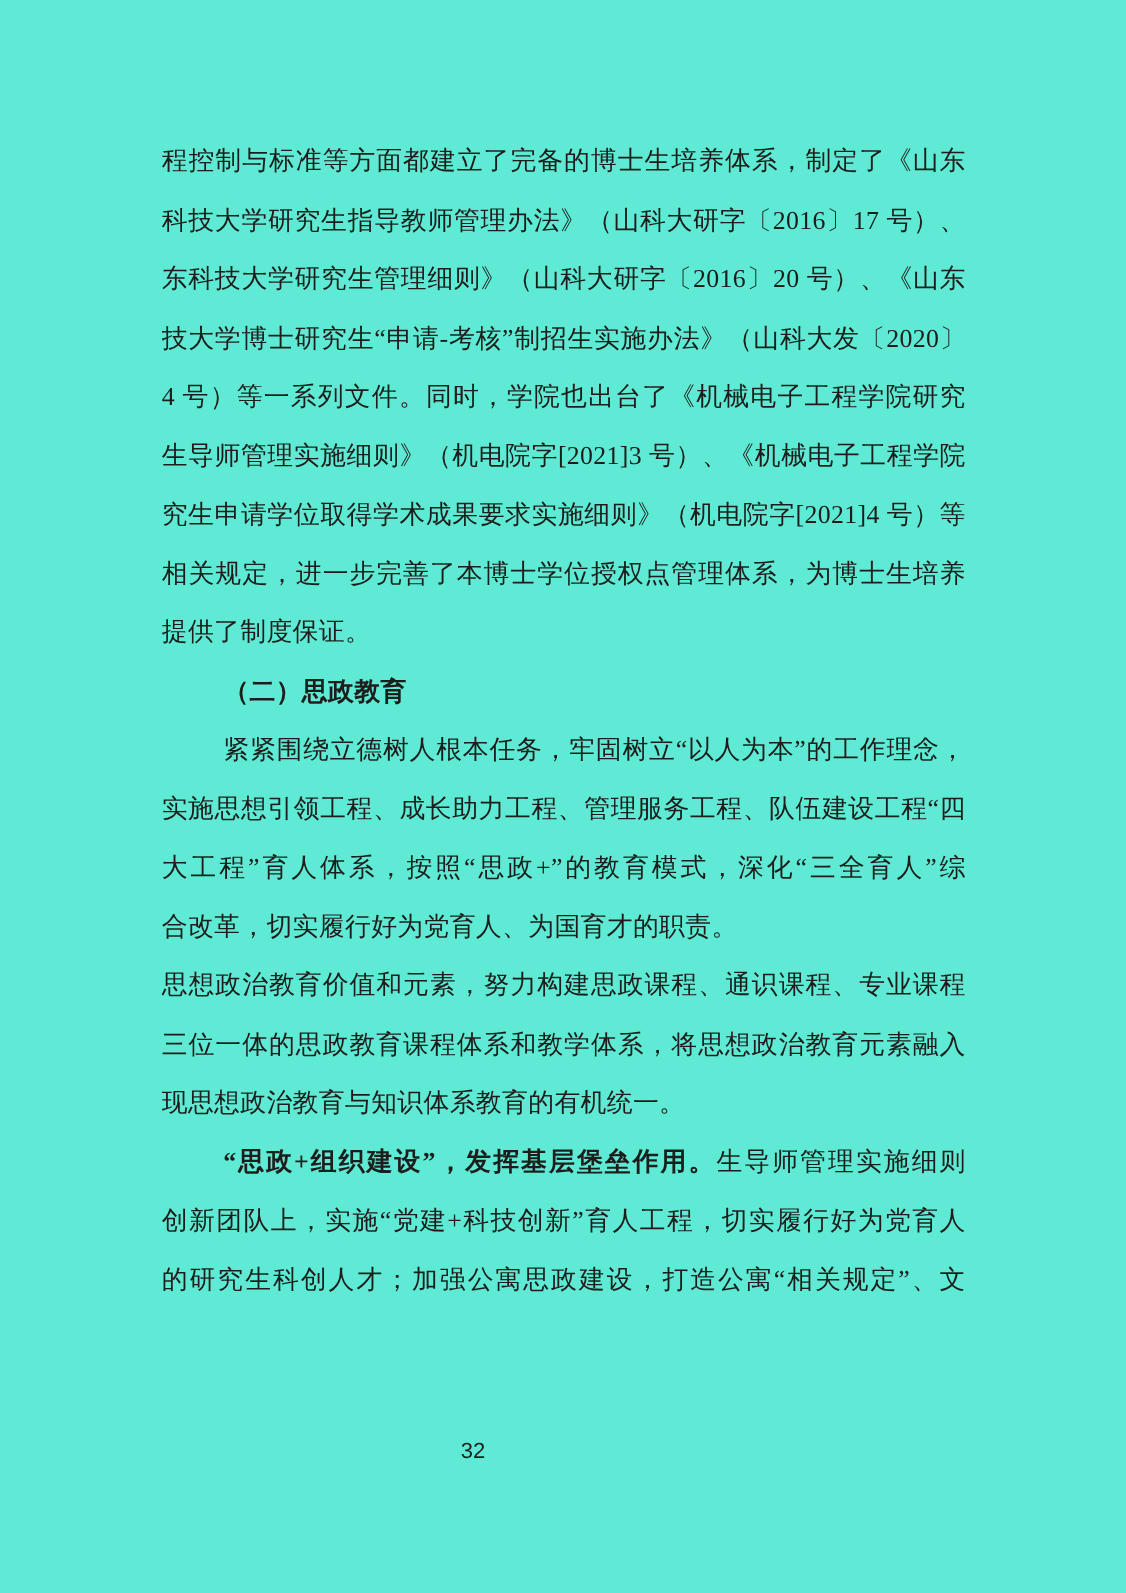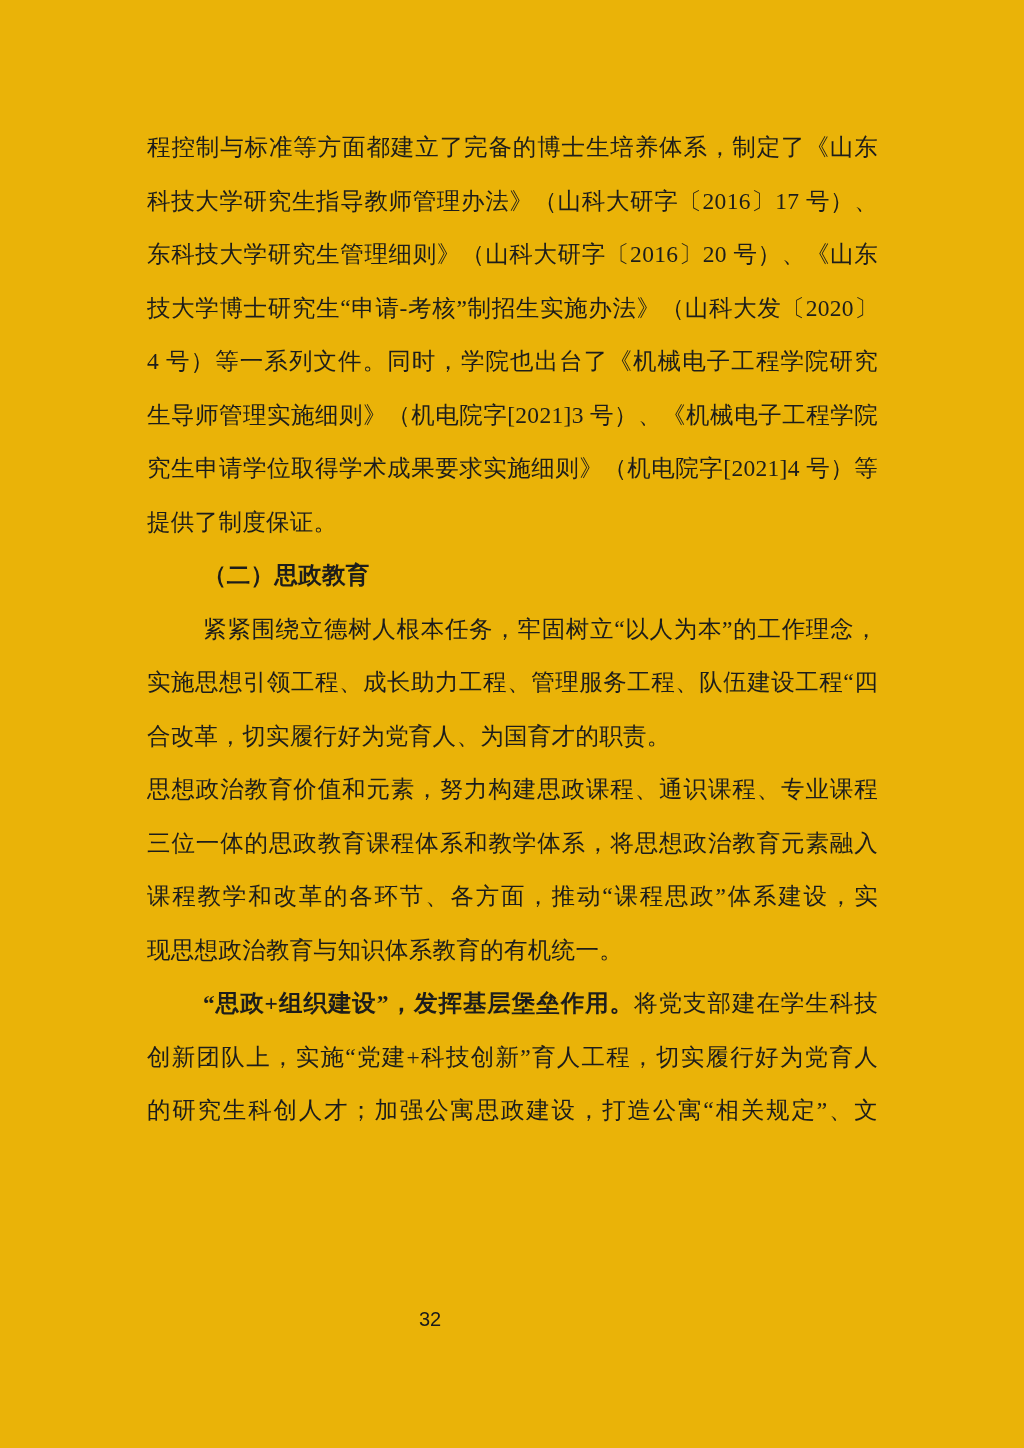--- a/index.html
+++ b/index.html
@@ -7,21 +7,21 @@
     width: 1024px; height: 1448px;
     background: #ffffff;
     font-family: "Liberation Serif", "DejaVu Serif", serif;
     overflow: hidden;
     position: relative;
   }
   .page {
     position: absolute;
     left: 0; top: 0;
     width: 1024px; height: 1448px;
-    background: #eab308;
+    background: #5eead4;
   }
   .page-body {
     position: absolute;
     left: 147px;
     top: 121px;
     width: 731px;
     color: #1d1d1b;
   }
   .line {
     height: 53.5px;
@@ -55,27 +55,28 @@
 
 <div class="page">
   <div class="page-body" style="color: rgb(29, 29, 27);">
       <div class="line"><span class="seg">程控制与标准等方面都建立了完备的博士生培养体系，制定了《山东</span></div>
       <div class="line"><span class="seg">科技大学研究生指导教师管理办法》（山科大研字〔2016〕17 号）、《山</span></div>
       <div class="line"><span class="seg">东科技大学研究生管理细则》（山科大研字〔2016〕20 号）、《山东科</span></div>
       <div class="line"><span class="seg">技大学博士研究生“申请-考核”制招生实施办法》（山科大发〔2020〕</span></div>
       <div class="line"><span class="seg">4 号）等一系列文件。同时，学院也出台了《机械电子工程学院研究</span></div>
       <div class="line"><span class="seg">生导师管理实施细则》（机电院字[2021]3 号）、《机械电子工程学院研</span></div>
       <div class="line"><span class="seg">究生申请学位取得学术成果要求实施细则》（机电院字[2021]4 号）等</span></div>
+      <div class="line"><span class="seg">相关规定，进一步完善了本博士学位授权点管理体系，为博士生培养</span></div>
       <div class="line left"><span class="seg">提供了制度保证。</span></div>
       <div class="line indent left"><span class="seg b">（二）思政教育</span></div>
       <div class="line indent"><span class="seg">紧紧围绕立德树人根本任务，牢固树立“以人为本”的工作理念，</span></div>
       <div class="line"><span class="seg">实施思想引领工程、成长助力工程、管理服务工程、队伍建设工程“四</span></div>
+      <div class="line"><span class="seg">大工程”育人体系，按照“思政+”的教育模式，深化“三全育人”综</span></div>
       <div class="line left"><span class="seg">合改革，切实履行好为党育人、为国育才的职责。</span></div>
       <div class="line"><span class="seg">思想政治教育价值和元素，努力构建思政课程、通识课程、专业课程</span></div>
       <div class="line"><span class="seg">三位一体的思政教育课程体系和教学体系，将思想政治教育元素融入</span></div>
-      <div class="line"><span class="seg">课程教学和改革的各环节、各方面，推动“课程思政”体系建设，实</span></div>
       <div class="line left"><span class="seg">现思想政治教育与知识体系教育的有机统一。</span></div>
-      <div class="line indent"><span class="seg b">“思政+组织建设”，发挥基层堡垒作用。</span><span class="seg">将党支部建在学生科技</span></div>
+      <div class="line indent"><span class="seg b">“思政+组织建设”，发挥基层堡垒作用。</span><span class="seg">生导师管理实施细则</span></div>
       <div class="line"><span class="seg">创新团队上，实施“党建+科技创新”育人工程，切实履行好为党育人</span></div>
       <div class="line"><span class="seg">的研究生科创人才；加强公寓思政建设，打造公寓“相关规定”、文</span></div>
     </div>
   <div class="page-number">32</div>
 </div>
 
 </body></html>

